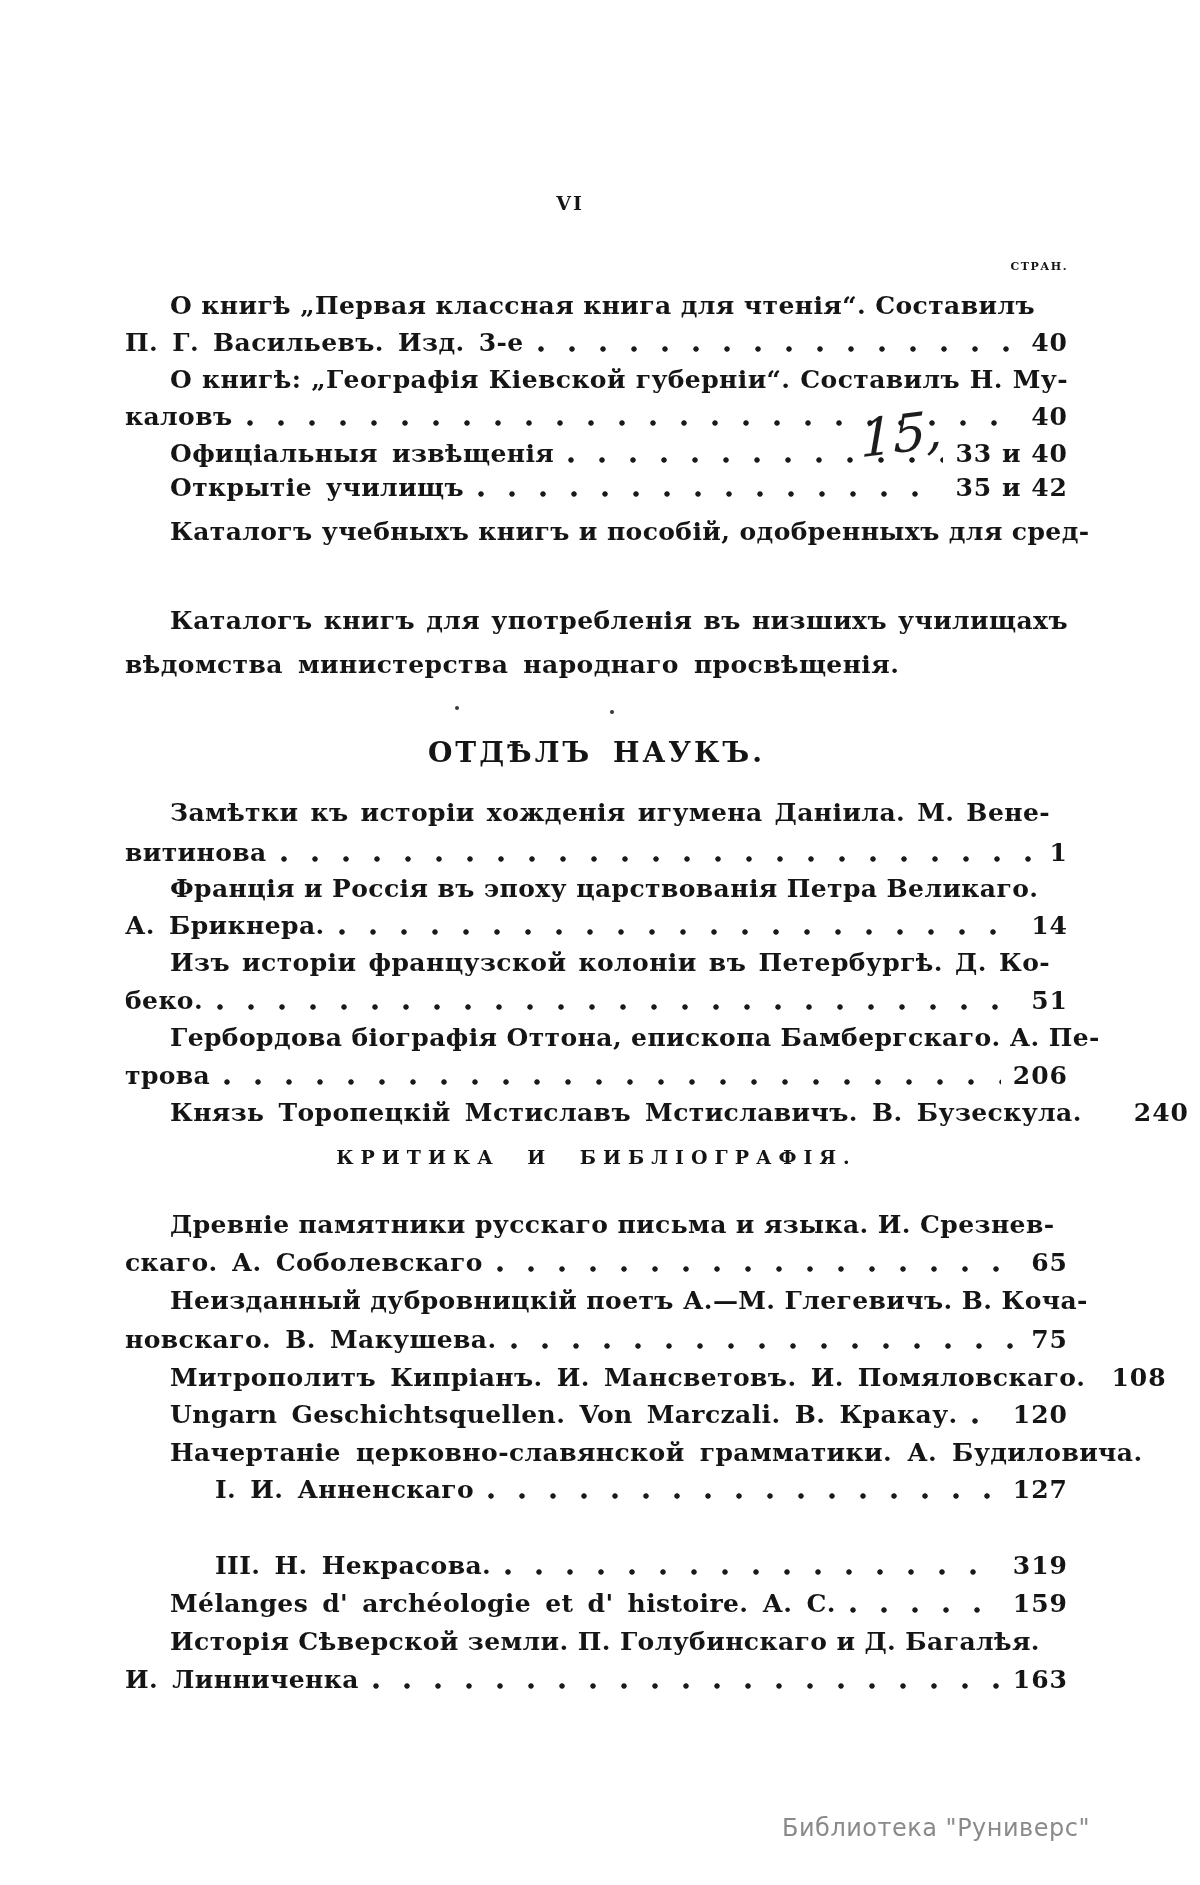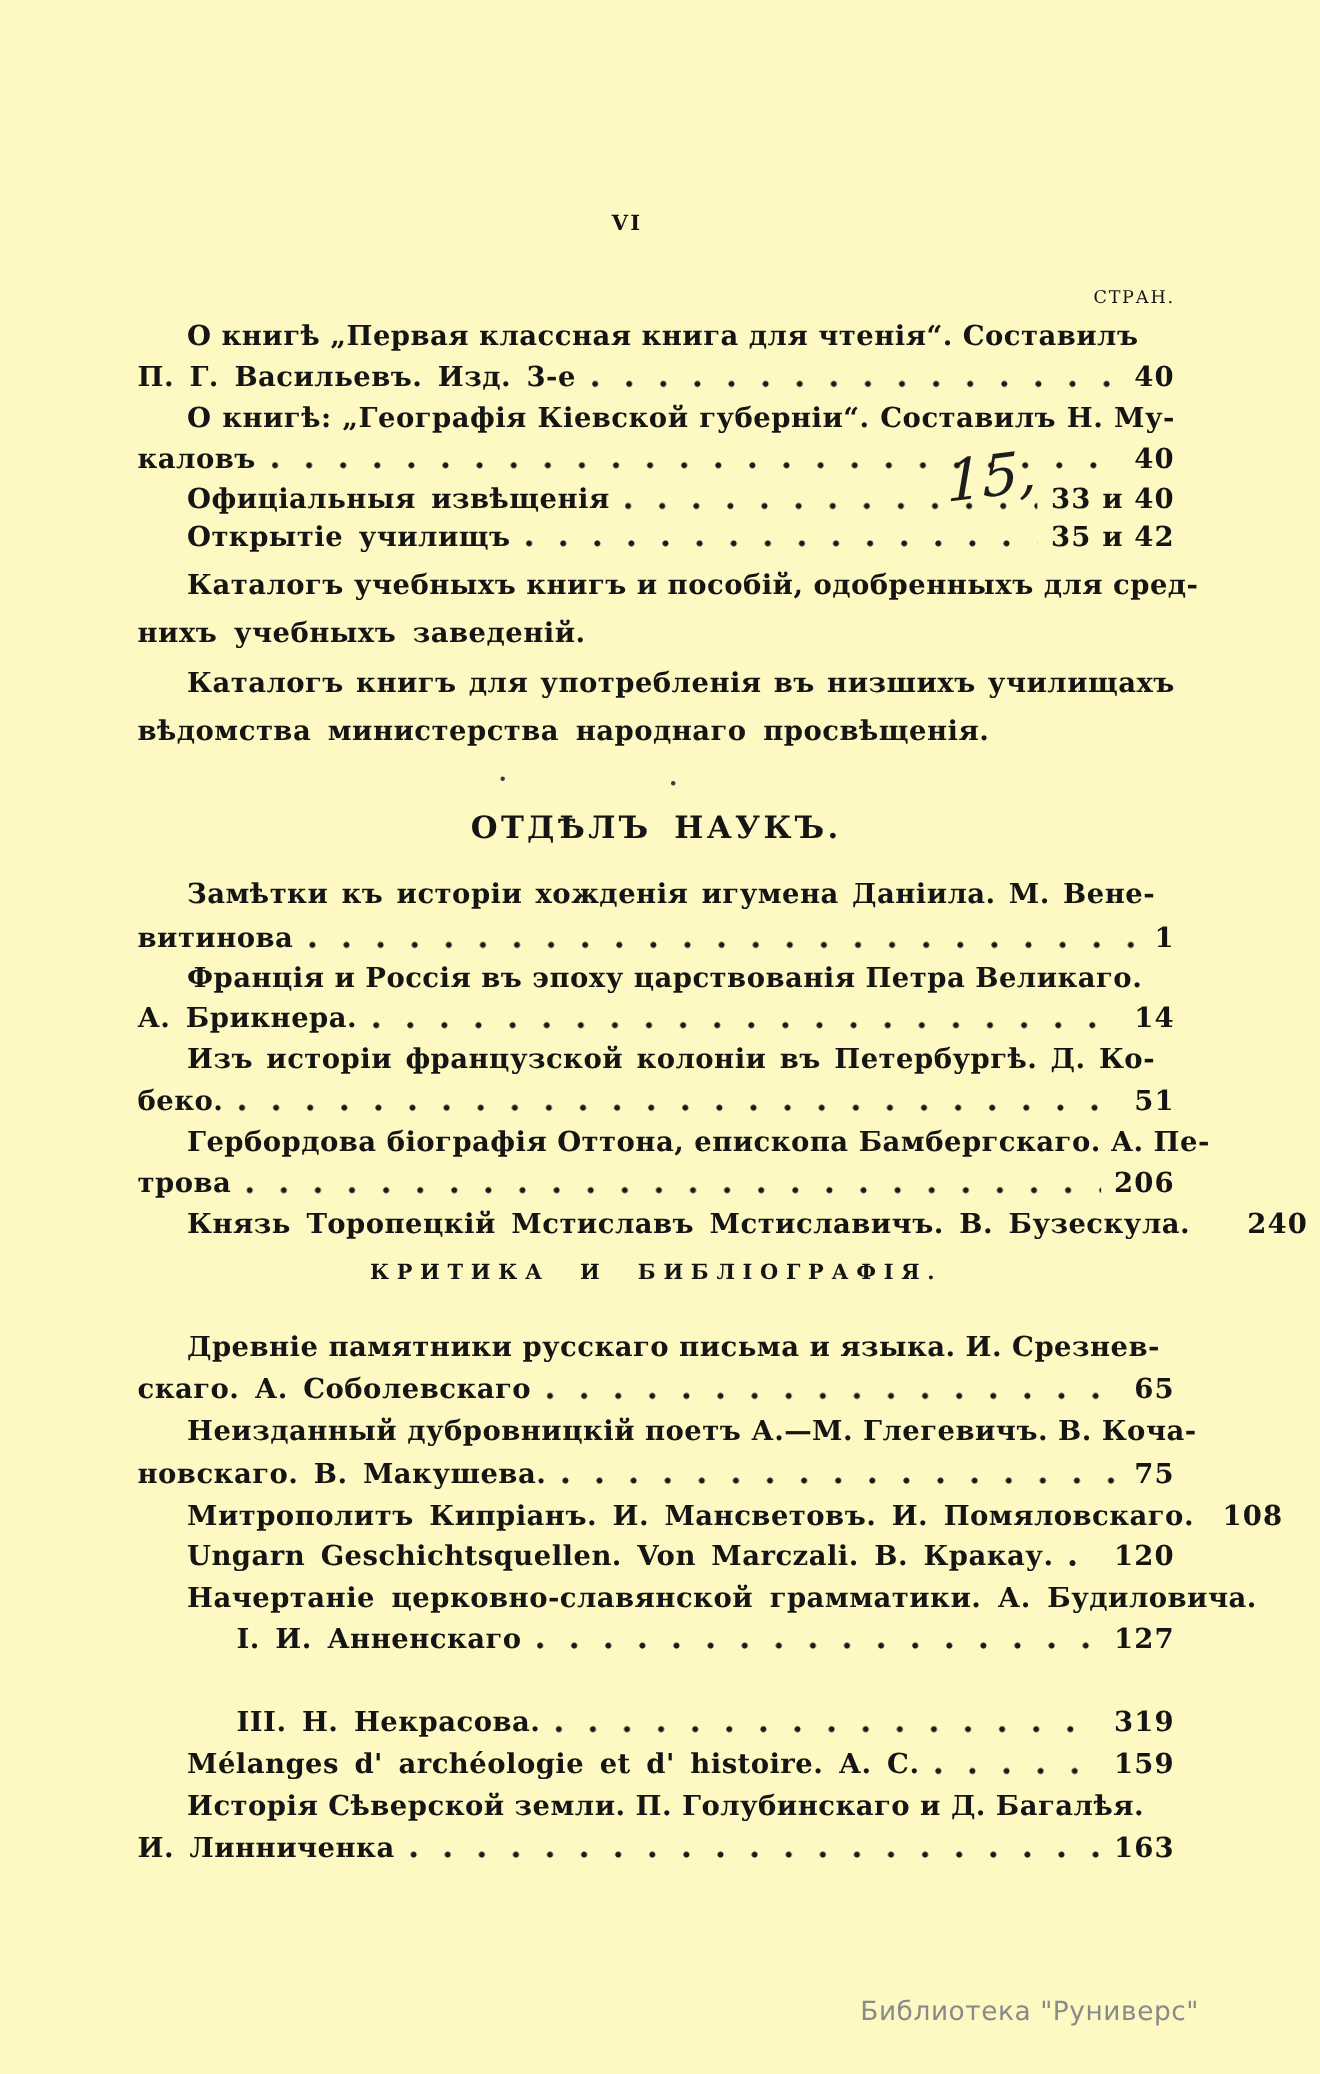--- a/index.html
+++ b/index.html
@@ -1,18 +1,18 @@
 <!DOCTYPE html>
 <html><head>
 <meta charset="utf-8">
 <style>
   html,body{margin:0;padding:0;background:#e8e8e8;}
   .sheet{
     position:relative; width:1200px; height:1885px;
-    background:#fef9c3; overflow:hidden;
+    background:#ffffff; overflow:hidden;
     font-family:"DejaVu Serif", serif; color:#151515;
   }
   .block{position:absolute; left:125px; width:943px;}
   .k-row{display:flex; align-items:baseline;}
   .txt{font-weight:bold; font-size:25px; white-space:nowrap; word-spacing:5px; letter-spacing:0.4px;}
   .num{font-weight:bold; font-size:25px; white-space:nowrap; margin-left:8px; letter-spacing:1px;}
   .leader{
     flex:1 1 auto; height:8px; align-self:flex-end; margin:0 4px 4px 14px;
     background-image:radial-gradient(circle at 3px 4px, #1a1a1a 2.3px, transparent 3.1px);
     background-size:31px 8px; background-repeat:repeat-x; background-position:left center;
@@ -21,21 +21,21 @@
   .k-just{
     font-weight:bold; font-size:25px; letter-spacing:0.4px;
     text-align:justify; text-align-last:justify; white-space:nowrap;
   }
   .k-text{font-weight:bold; font-size:25px; letter-spacing:0.4px; word-spacing:6px; white-space:nowrap; width:auto;}
   .k-h1{text-align:center; font-weight:bold; font-size:28px; letter-spacing:3px; word-spacing:8px;}
   .k-h2{text-align:center; font-weight:bold; font-size:19px; letter-spacing:7px; word-spacing:14px;}
   .folio{position:absolute; top:192px; left:0; width:1140px; text-align:center;
     font-weight:bold; font-size:19px; letter-spacing:2px;}
   .stran{position:absolute; top:260px; left:125px; width:943px; text-align:right;
-    font-weight:normal; font-size:16px; letter-spacing:1.5px;}
+    font-weight:bold; font-size:11px; letter-spacing:1.5px;}
   .hand-note{
     position:absolute; top:404px; left:860px;
     font-family:"DejaVu Serif", serif; font-style:italic; font-weight:normal;
     font-size:52px; color:#1d1d1d; transform:rotate(-7deg) skewX(-6deg);
   }
   .watermark{
     position:absolute; top:1814px; right:110px;
     font-family:"DejaVu Sans", sans-serif; font-size:24px; color:#8a8a8a;
     letter-spacing:0.5px;
   }
@@ -65,21 +65,20 @@
       <span class="txt" style="margin-left: 45px;">Офиціальныя извѣщенія</span>
       <span class="leader"></span>
       <span class="num">33 и 40</span>
     </div>
     <div class="block k-row" style="top: 473px;">
       <span class="txt" style="margin-left: 45px;">Открытіе училищъ</span>
       <span class="leader"></span>
       <span class="num">35 и 42</span>
     </div>
     <div class="block k-just" style="top: 517px; left: 170px; width: 898px;">Каталогъ учебныхъ книгъ и пособій, одобренныхъ для сред-</div>
-    <div class="block k-text" style="top: 561px;">нихъ учебныхъ заведеній.</div>
     <div class="block k-just" style="top: 606px; left: 170px; width: 898px;">Каталогъ книгъ для употребленія въ низшихъ училищахъ</div>
     <div class="block k-text" style="top: 650px;">вѣдомства министерства народнаго просвѣщенія.</div>
     <div class="block k-h1" style="top: 736px;">ОТДѢЛЪ НАУКЪ.</div>
     <div class="block k-just" style="top: 798px; left: 170px; width: 880px;">Замѣтки къ исторіи хожденія игумена Даніила. М. Вене-</div>
     <div class="block k-row" style="top: 838px;">
       <span class="txt">витинова</span>
       <span class="leader"></span>
       <span class="num">1</span>
     </div>
     <div class="block k-just" style="top: 874px; left: 170px; width: 855px;">Франція и Россія въ эпоху царствованія Петра Великаго.</div>

